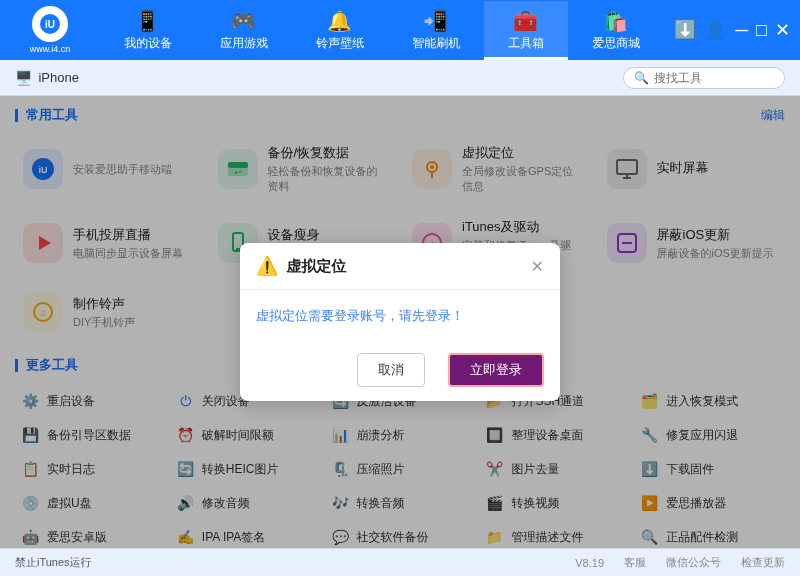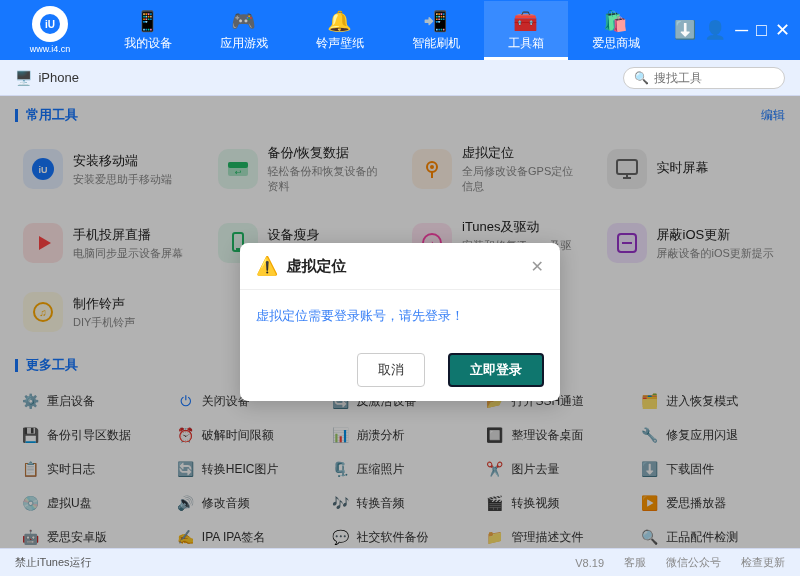--- a/index.html
+++ b/index.html
@@ -67,21 +67,21 @@
     .modal-overlay { position: absolute; top: 0; left: 0; right: 0; bottom: 0; background: rgba(0,0,0,0.3); display: flex; align-items: center; justify-content: center; z-index: 100; }
     .modal { background: white; border-radius: 8px; width: 320px; box-shadow: 0 4px 20px rgba(0,0,0,0.2); overflow: hidden; }
     .modal-header { display: flex; align-items: center; justify-content: space-between; padding: 12px 16px; border-bottom: 1px solid #eee; }
     .modal-title-wrap { display: flex; align-items: center; gap: 8px; }
     .modal-warning-icon { font-size: 18px; color: #ff8800; }
     .modal-title { font-size: 15px; font-weight: bold; color: #222; }
     .modal-close { color: #999; cursor: pointer; font-size: 16px; }
     .modal-body { padding: 16px; font-size: 13px; color: #3b82f6; line-height: 1.6; }
     .modal-footer { display: flex; justify-content: flex-end; gap: 23px; padding: 10px 16px 14px; }
     .btn-cancel { padding: 6px 20px; border: 1px solid #ccc; background: white; border-radius: 4px; cursor: pointer; font-size: 13px; color: #333; }
-    .btn-primary { padding: 6px 20px; border: 2px solid #0f172a; background: #0f766e; border-radius: 4px; cursor: pointer; font-size: 13px; color: white; font-weight: bold; }
+    .btn-primary { padding: 6px 20px; border: 2px solid #fca5a5; background: #701a75; border-radius: 4px; cursor: pointer; font-size: 13px; color: white; font-weight: normal; }
   </style>
 </head>
 <body>
 
 <div class="header">
   <div class="logo">
     <div class="logo-icon">
       <svg width="24" height="24" viewBox="0 0 24 24">
         <circle cx="12" cy="12" r="10" fill="#1677ff"></circle>
         <text x="12" y="16" text-anchor="middle" fill="white" font-size="10" font-weight="bold">iU</text>
@@ -145,21 +145,20 @@
   <div class="tool-grid">
 
     <div class="tool-item">
       <div class="tool-icon-wrap ic-blue">
         <svg width="26" height="26" viewBox="0 0 26 26">
             <circle cx="13" cy="13" r="11" fill="#1677ff"></circle>
             <text x="13" y="17" text-anchor="middle" fill="white" font-size="9" font-weight="bold">iU</text>
           </svg>
       </div>
       <div class="tool-info">
-        <div class="tool-name">安装移动端</div>
         <div class="tool-desc">安装爱思助手移动端</div>
       </div>
     </div>
 
     <div class="tool-item">
       <div class="tool-icon-wrap ic-green">
         <svg width="26" height="26" viewBox="0 0 26 26">
             <rect x="3" y="6" width="20" height="14" rx="2" fill="#22bb66" opacity="0.3"></rect>
             <rect x="3" y="6" width="20" height="6" rx="2" fill="#22bb66"></rect>
             <text x="13" y="19" text-anchor="middle" fill="#22bb66" font-size="8">↩</text>

